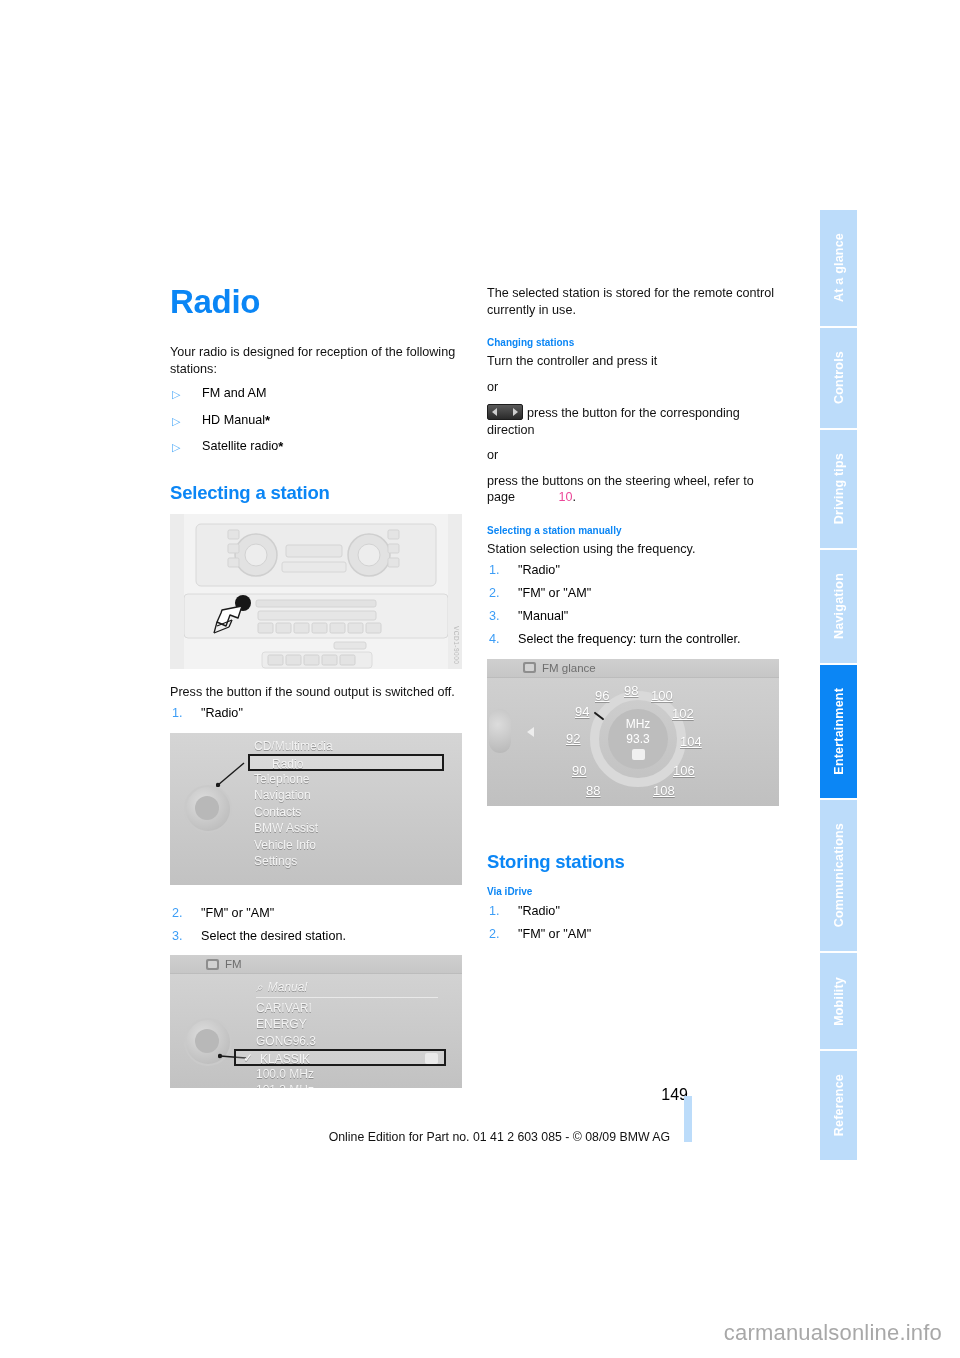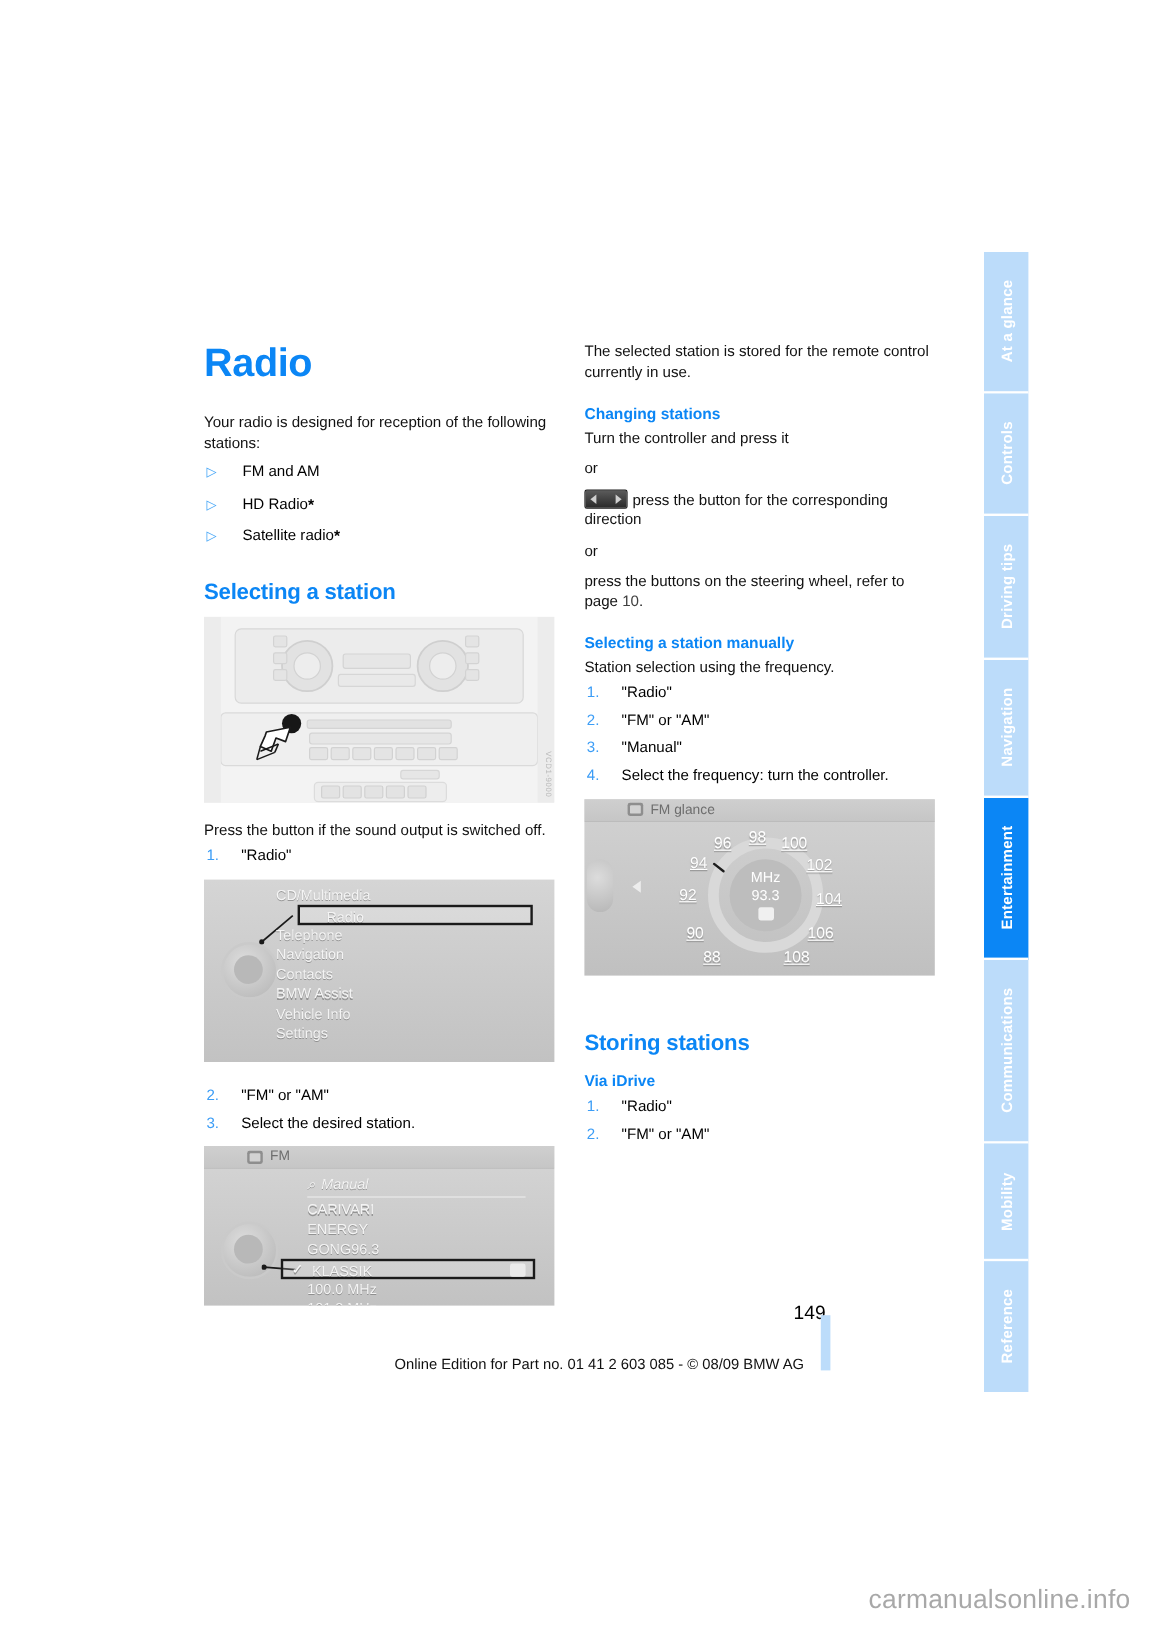--- a/index.html
+++ b/index.html
@@ -77,21 +77,21 @@
   }
   h2.sec {
     font-size: 18.5px;
     font-weight: bold;
     color: #0b86f5;
     margin: 26px 0 9px 0;
     line-height: 1.15;
     letter-spacing: -0.2px;
   }
   h3.sub {
-    font-size: 13px;
+    font-size: 10px;
     font-weight: bold;
     color: #0b86f5;
     margin: 19px 0 4px 0;
     line-height: 1.2;
   }
   h3.sub.tight { margin-top: 14px; }
 
   p.body {
     font-size: 12.6px;
     line-height: 16.5px;
@@ -138,21 +138,21 @@
     line-height: 16.5px;
     margin-bottom: 6.5px;
   }
   ol.steps li .num {
     position: absolute;
     left: 2px;
     top: 0;
     color: #3c9df6;
     font-size: 12.6px;
   }
-  .link { color: #404040; }
+  .link { color: #ec4899; margin-left: 40px; }
 
   
   .rocker {
     display: inline-block;
     width: 34px;
     height: 14px;
     border-radius: 2px;
     background: linear-gradient(#5a5a5a, #2a2a2a);
     border: 1px solid #1d1d1d;
     vertical-align: -3px;
@@ -230,21 +230,21 @@
     background: #d2d2d2;
     border-radius: 1px;
   }
   .idrive-body {
     position: relative;
     padding: 4px 0 6px 0;
   }
   .idrive-row {
     height: 16.5px;
     line-height: 16.5px;
-    padding-left: 60px;
+    padding-left: 84px;
     font-size: 12px;
     color: #f4f4f4;
     text-shadow: 0 1px 0 rgba(90,90,90,.5);
     position: relative;
     box-sizing: border-box;
     white-space: nowrap;
   }
   .idrive-row.sel {
     border: 2px solid #1a1a1a;
     background: rgba(255,255,255,0.18);
@@ -412,21 +412,21 @@
 
     <p class="body">Your radio is designed for reception of the following stations:</p>
 
     <ul class="tri">
       <li>
         <span class="tri-mark">▷</span>
         <span>FM and AM</span><span class="star"></span>
       </li>
       <li>
         <span class="tri-mark">▷</span>
-        <span>HD Radio</span><span class="star">*</span>
+        <span>HD Manual</span><span class="star">*</span>
       </li>
       <li>
         <span class="tri-mark">▷</span>
         <span>Satellite radio</span><span class="star">*</span>
       </li>
     </ul>
 
     <h2 class="sec">Selecting a station</h2>
 
     <div class="fig fig-dash">

